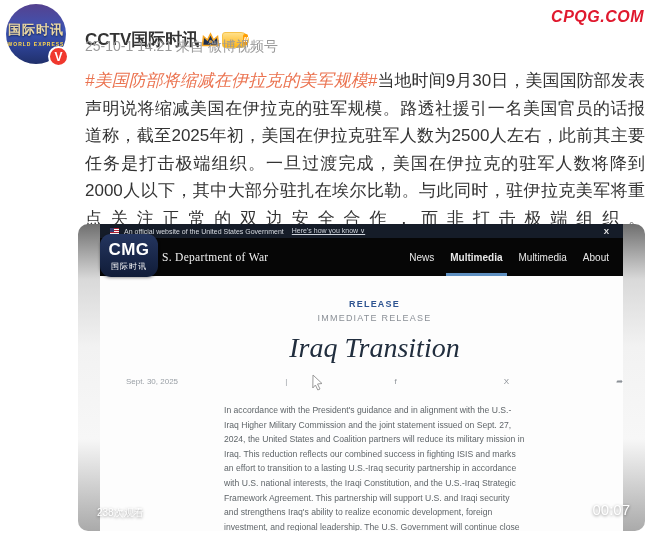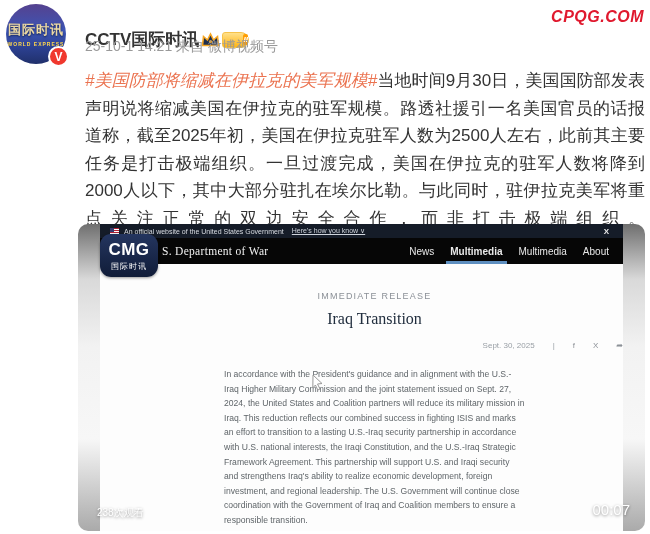--- a/index.html
+++ b/index.html
@@ -68,43 +68,43 @@
     padding:0 14px 0 10px; gap:5px; color:#d8dce2; font-size:7px; flex:none;
   }
   .flag { width:9px; height:6px; flex:none;
     background:linear-gradient(180deg,#b22234 0 16%,#fff 16% 32%,#b22234 32% 48%,#fff 48% 64%,#b22234 64% 82%,#fff 82% 100%);
     position:relative;
   }
   .flag::after { content:""; position:absolute; left:0; top:0; width:4px; height:3.5px; background:#3c3b6e; }
   .gov-link { text-decoration:underline; color:#cfd4dc; margin-left:3px; }
   .gov-close { margin-left:auto; color:#e8e8e8; font-size:8px; font-weight:bold; }
   .navbar {
-    height:26px; background:#060606; display:flex; align-items:center; flex:none;
+    height:38px; background:#060606; display:flex; align-items:center; flex:none;
     color:#fff; position:relative;
   }
   .site-name {
     margin-left:62px; font-family:"Liberation Serif", serif; font-size:11.5px; color:#f2f2f2;
     letter-spacing:0.3px;
   }
   .nav-links { margin-left:auto; display:flex; gap:16px; padding-right:14px; height:100%; align-items:center; }
   .nav-item { font-size:10px; color:#e8e8e8; height:100%; display:flex; align-items:center; position:relative; }
   .nav-item.active { font-weight:bold; }
   .nav-item.active::after {
     content:""; position:absolute; left:-4px; right:-4px; bottom:0; height:3px; background:#5e8fc0;
   }
   .content { flex:1; padding-top:23px; position:relative; }
   .release-label { text-align:center; color:#2e5491; font-size:9px; font-weight:bold; letter-spacing:1.2px; margin-left:26px; }
   .release-type { text-align:center; color:#8b9097; font-size:9px; letter-spacing:1.2px; margin-top:4px; margin-left:26px; }
   .release-title {
-    text-align:center; font-family:"Liberation Serif", serif; font-size:16px; color:#212e3e;
-    margin-top:9px; margin-left:26px;
+    text-align:center; font-family:"Liberation Serif", serif; font-size:28px; color:#212e3e;
+    margin-top:9px; margin-left:26px;font-style:italic;
   }
   .date-row {
     text-align:center; color:#9aa0a6; font-size:8px; margin-top:13px; margin-left:26px;
-    display:flex; justify-content:flex-end; align-items:center; gap:18px;
+    display:flex; justify-content:space-between; align-items:center; gap:7px;
   }
   .share-ic { color:#8c9197; font-size:8px; }
   .statement { width:302px; margin:17px auto 0; margin-left:124px; color:#5f6569; font-size:8.6px; line-height:14.6px; }
   .statement .intro { margin-bottom:11px; }
 
   .cmg-logo {
     position:absolute; left:22px; top:10px; width:58px; height:43px; border-radius:11px;
     background:linear-gradient(180deg,#24355f 0%,#101c38 100%);
     display:flex; flex-direction:column; align-items:center; justify-content:center;
     box-shadow:0 1px 3px rgba(0,0,0,.4); z-index:5;
@@ -177,20 +177,21 @@
         <span class="site-name">S. Department of War</span>
         <span class="nav-links">
           <span class="nav-item">News</span>
           <span class="nav-item active">Multimedia</span>
           <span class="nav-item">Multimedia</span>
           <span class="nav-item">About</span>
         </span>
       </div>
 
       <div class="content">
+        <div class="release-label">RELEASE</div>
         <div class="release-type">IMMEDIATE RELEASE</div>
         <div class="release-title">Iraq Transition</div>
         <div class="date-row">
           <span>Sept. 30, 2025</span>
           <span>|</span>
           <span class="share-ic">f</span>
           <span class="share-ic">X</span>
           <span class="share-ic">➦</span>
         </div>
         <div class="statement">

